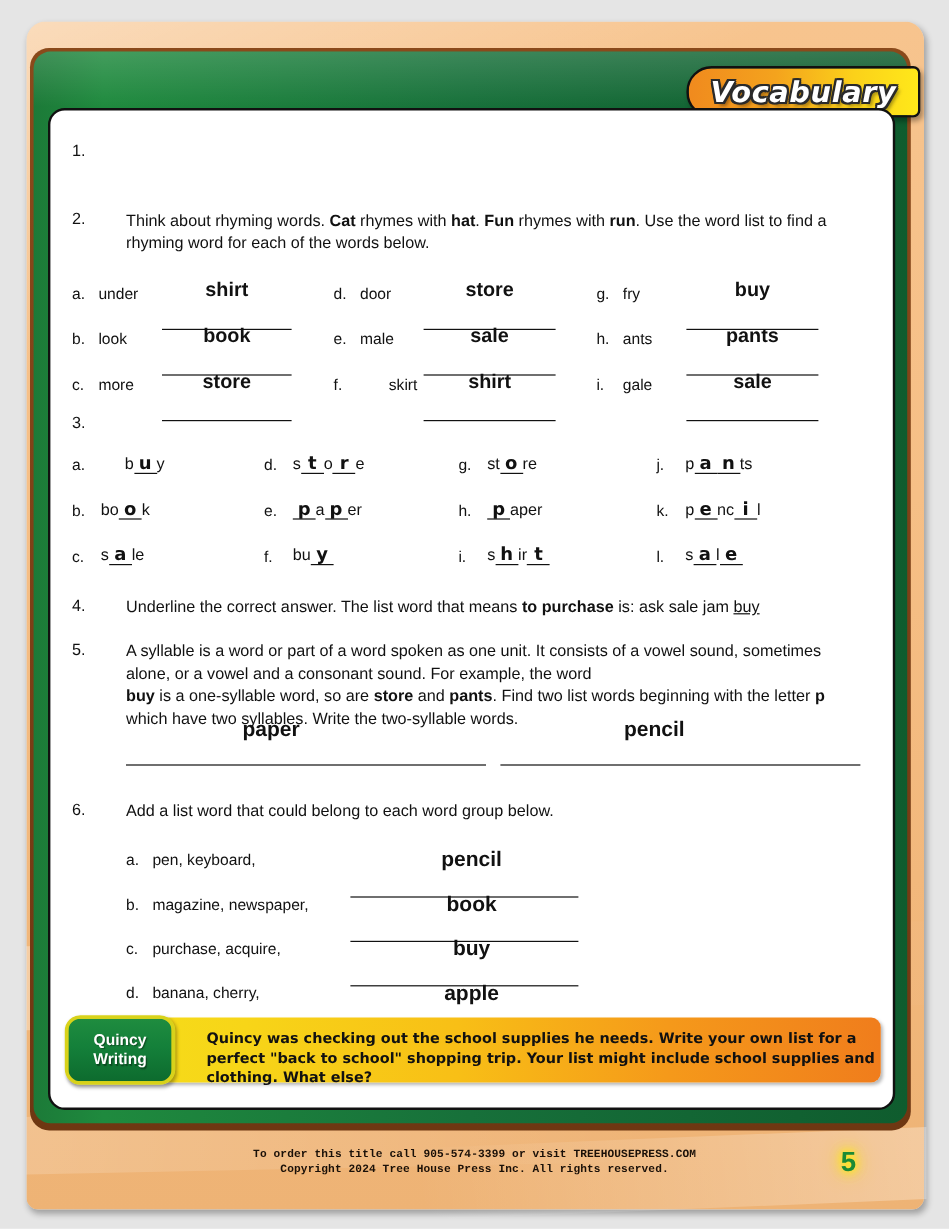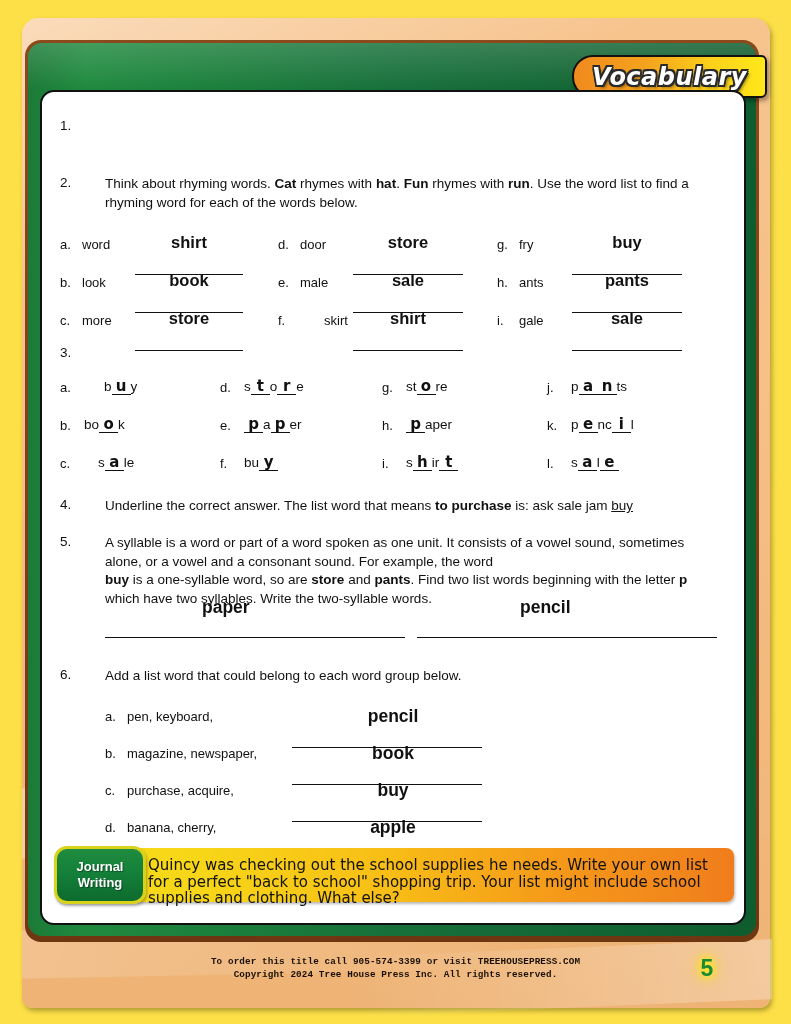--- a/index.html
+++ b/index.html
@@ -13,21 +13,21 @@
     overflow: hidden;
     font-family: "Liberation Sans", sans-serif;
   }
 
   
   .page {
     position: absolute;
     left: 0; top: 0;
     width: 791px;
     height: 1024px;
-    background: #fde047;
+    background: #e5e5e5;
   }
 
   
   .peach {
     position: absolute;
     left: 22px;
     top: 18px;
     width: 748px;
     height: 990px;
     border-radius: 16px 16px 10px 10px;
@@ -239,26 +239,26 @@
   }
   .journal-badge span {
     font-size: 13px;
     font-weight: bold;
     color: #ffffff;
     line-height: 16px;
     text-shadow: 1px 1px 1px rgba(0,0,0,0.4);
   }
   .journal-text {
     position: absolute;
-    left: 92px;
+    left: 116px;
     top: 9px;
     width: 565px;
     font-family: "DejaVu Sans", sans-serif;
-    font-size: 15px;
-    font-weight: normal;
+    font-size: 12px;
+    font-weight: bold;
     color: #111;
     line-height: 16.5px;
   }
 
   
   .footer {
     position: absolute;
     left: 0;
     top: 956px;
     width: 791px;
@@ -309,21 +309,21 @@
   <div class="sheet">
     <div class="content">
 
       <div class="qnum" style="left:18px; top:26px;">1.</div>
 
       <div class="qnum" style="left:18px; top:83px;">2.</div>
       <div class="qtext" style="left:63px; top:83px; width:605px;">Think about rhyming words. <b>Cat</b> rhymes with <b>hat</b>. <b>Fun</b> rhymes with <b>run</b>. Use the word list to find a rhyming word for each of the words below.</div>
 
       <div id="q2-rows">
           <div class="sub-label" style="left: 18px; top: 145px;">a.</div>
-          <div class="sub-word" style="left: 40px; top: 145px;">word</div>
+          <div class="sub-word" style="left: 40px; top: 145px;">under</div>
           <div class="ansline" style="left: 93px; top: 162px; width: 108px;"></div>
           <div class="hand" style="left: 147px; top: 141px; transform: translateX(-50%);">shirt</div>
           <div class="sub-label" style="left: 18px; top: 183px;">b.</div>
           <div class="sub-word" style="left: 40px; top: 183px;">look</div>
           <div class="ansline" style="left: 93px; top: 200px; width: 108px;"></div>
           <div class="hand" style="left: 147px; top: 179px; transform: translateX(-50%);">book</div>
           <div class="sub-label" style="left: 18px; top: 221px;">c.</div>
           <div class="sub-word" style="left: 40px; top: 221px;">more</div>
           <div class="ansline" style="left: 93px; top: 238px; width: 108px;"></div>
           <div class="hand" style="left: 147px; top: 217px; transform: translateX(-50%);">store</div>
@@ -354,21 +354,21 @@
         </div>
 
       <div class="qnum" style="left:18px; top:253px;">3.</div>
 
       <div id="q3-rows">
           <div class="sub-label" style="left: 18px; top: 288px;">a.</div>
           <div class="fillgroup" style="left: 42px; top: 287px; padding-left: 20px;"><span class="lit">b</span><span class="blank">u</span><span class="lit">y</span></div>
           <div class="sub-label" style="left: 18px; top: 326px;">b.</div>
           <div class="fillgroup" style="left: 42px; top: 325px;"><span class="lit">bo</span><span class="blank">o</span><span class="lit">k</span></div>
           <div class="sub-label" style="left: 18px; top: 364px;">c.</div>
-          <div class="fillgroup" style="left: 42px; top: 363px; margin-left: 14px;"><span class="lit">s</span><span class="blank">a</span><span class="lit">le</span></div>
+          <div class="fillgroup" style="left: 42px; top: 363px;"><span class="lit">s</span><span class="blank">a</span><span class="lit">le</span></div>
           <div class="sub-label" style="left: 178px; top: 288px;">d.</div>
           <div class="fillgroup" style="left: 202px; top: 287px;"><span class="lit">s</span><span class="blank">t</span><span class="lit">o</span><span class="blank">r</span><span class="lit">e</span></div>
           <div class="sub-label" style="left: 178px; top: 326px;">e.</div>
           <div class="fillgroup" style="left: 202px; top: 325px;"><span class="blank">p</span><span class="lit">a</span><span class="blank">p</span><span class="lit">er</span></div>
           <div class="sub-label" style="left: 178px; top: 364px;">f.</div>
           <div class="fillgroup" style="left: 202px; top: 363px;"><span class="lit">bu</span><span class="blank">y</span></div>
           <div class="sub-label" style="left: 340px; top: 288px;">g.</div>
           <div class="fillgroup" style="left: 364px; top: 287px;"><span class="lit">st</span><span class="blank">o</span><span class="lit">re</span></div>
           <div class="sub-label" style="left: 340px; top: 326px;">h.</div>
           <div class="fillgroup" style="left: 364px; top: 325px;"><span class="blank">p</span><span class="lit">aper</span></div>
@@ -410,21 +410,21 @@
           <div class="ansline" style="left: 250px; top: 709px; width: 190px;"></div>
           <div class="hand hand-big" style="left: 351px; top: 688px; transform: translateX(-50%);">buy</div>
           <div class="sub-label" style="left: 63px; top: 728px;">d.</div>
           <div class="sub-word" style="left: 85px; top: 728px;">banana, cherry,</div>
           <div class="ansline" style="left: 250px; top: 746px; width: 190px;"></div>
           <div class="hand hand-big" style="left: 351px; top: 725px; transform: translateX(-50%);">apple</div>
         </div>
 
       <div class="journal">
         <div class="journal-badge">
-          <span>Journal</span>
+          <span>Quincy</span>
           <span>Writing</span>
         </div>
         <div class="journal-text">Quincy was checking out the school supplies he needs. Write your own list for a perfect "back to school" shopping trip. Your list might include school supplies and clothing. What else?</div>
       </div>
 
     </div>
   </div>
 
   <div class="footer">
     <div>To order this title call 905-574-3399 or visit TREEHOUSEPRESS.COM</div>

